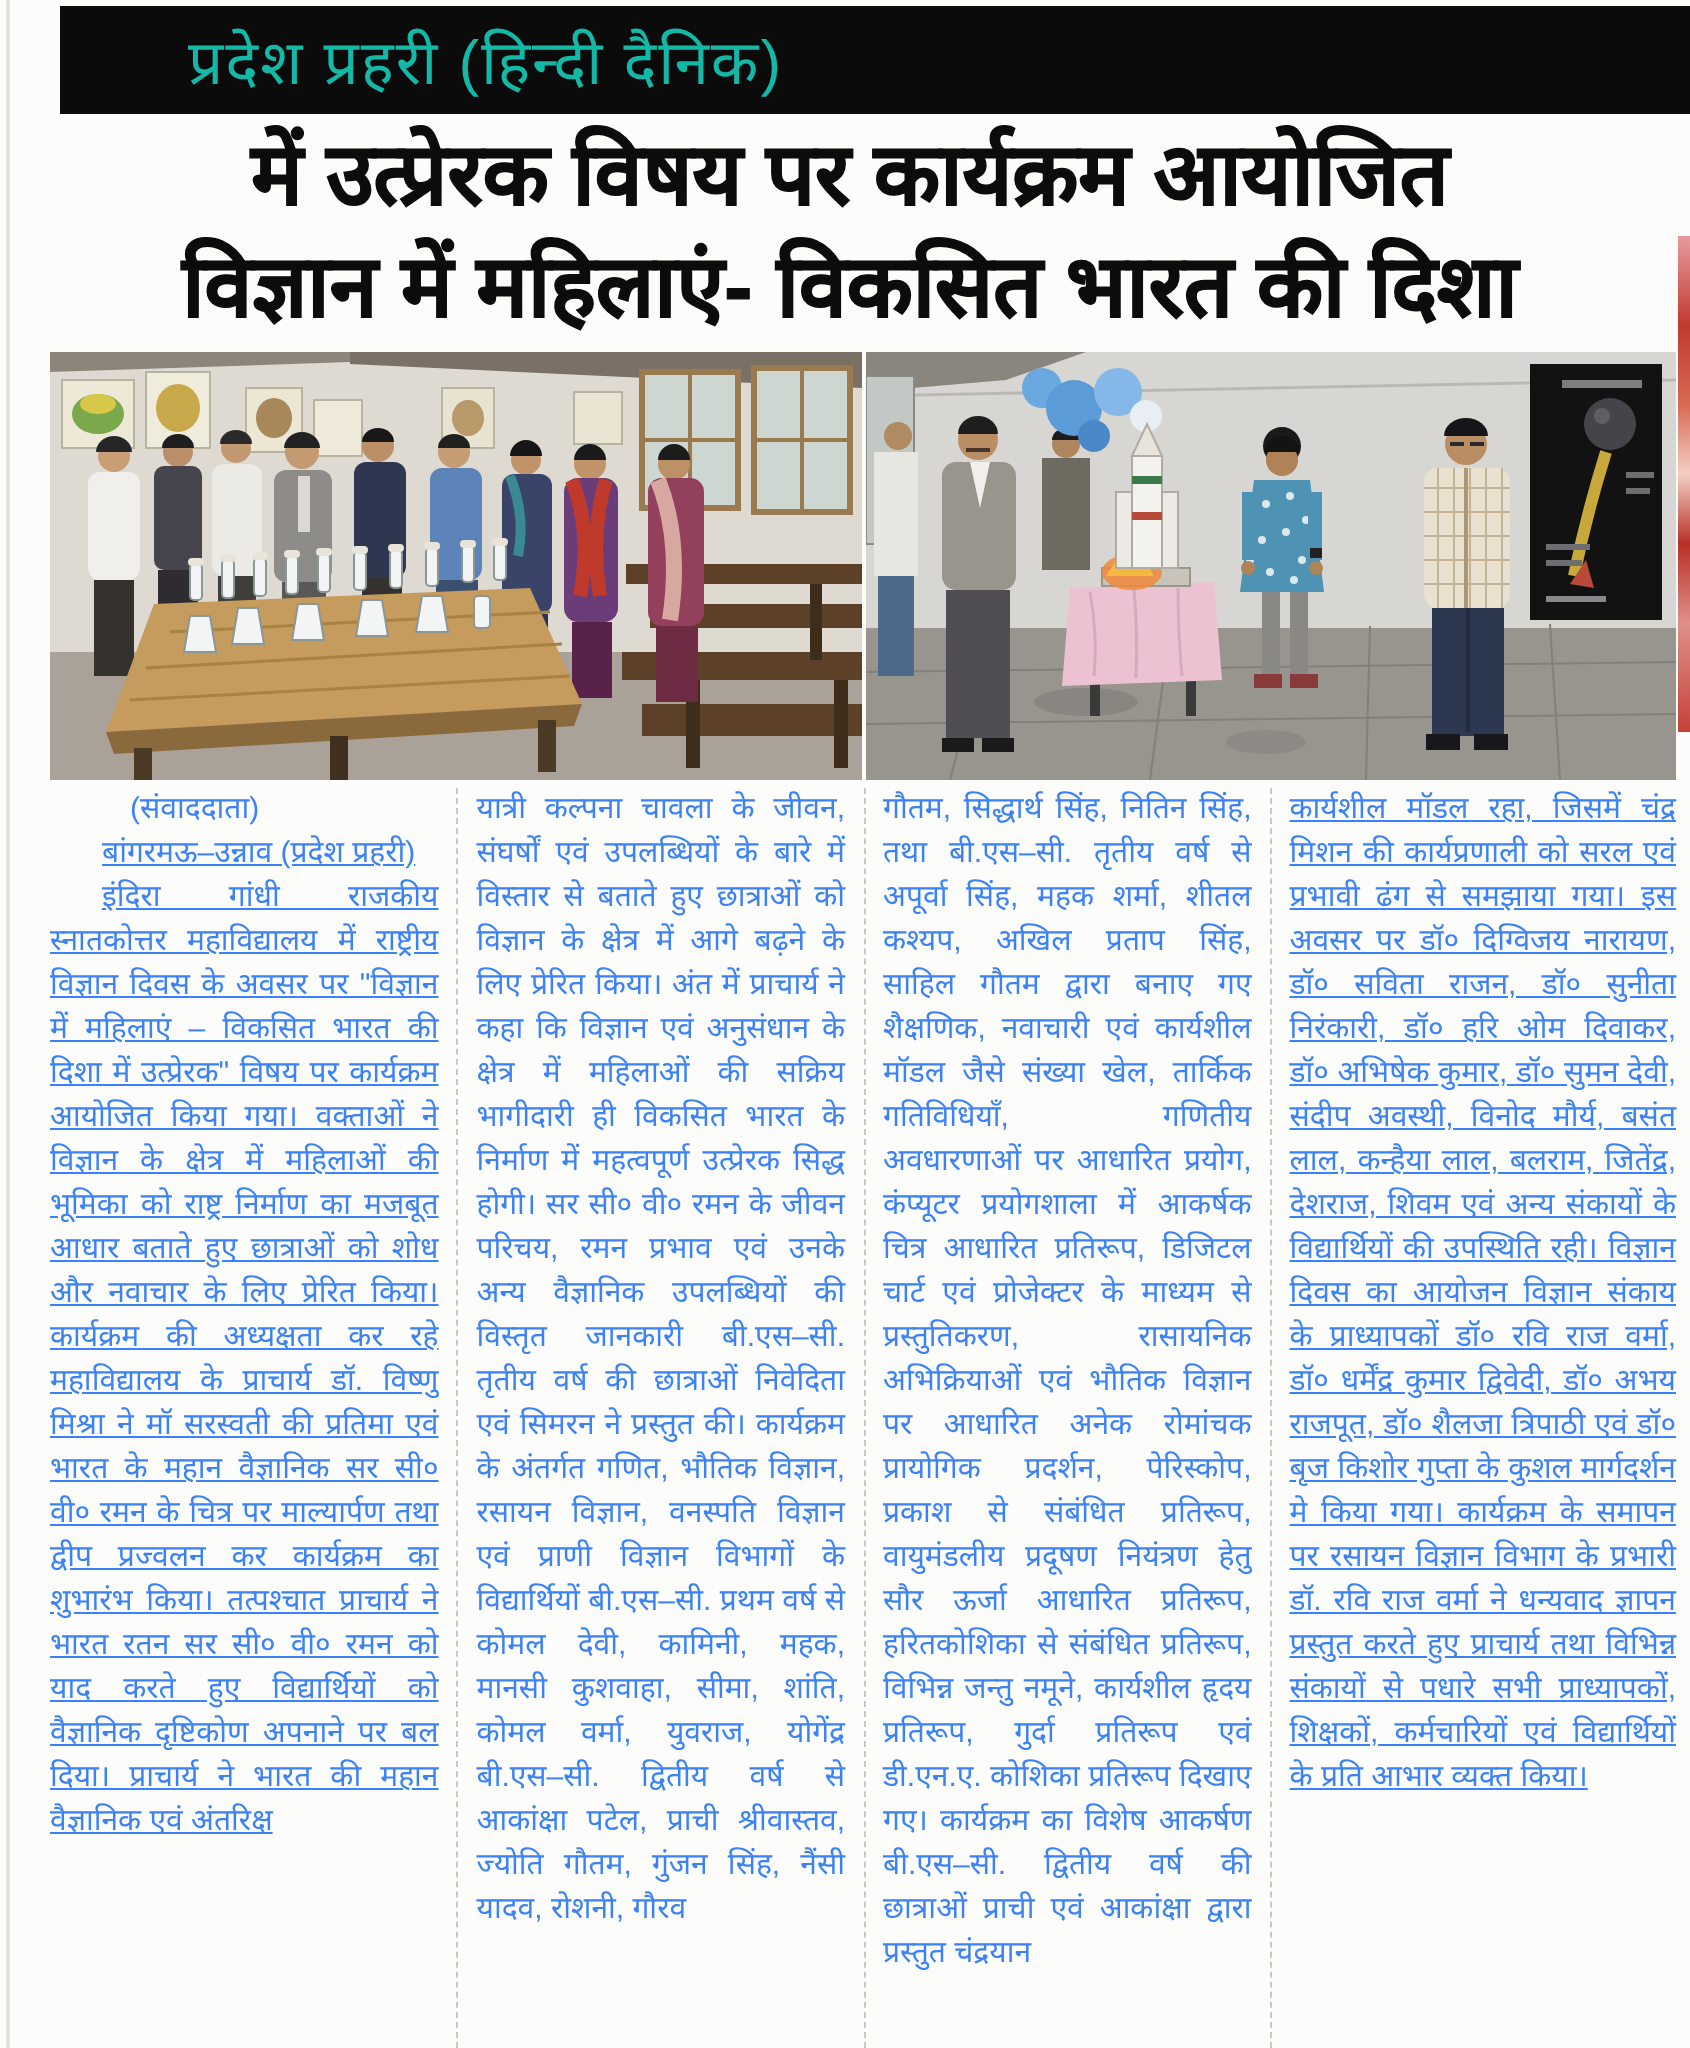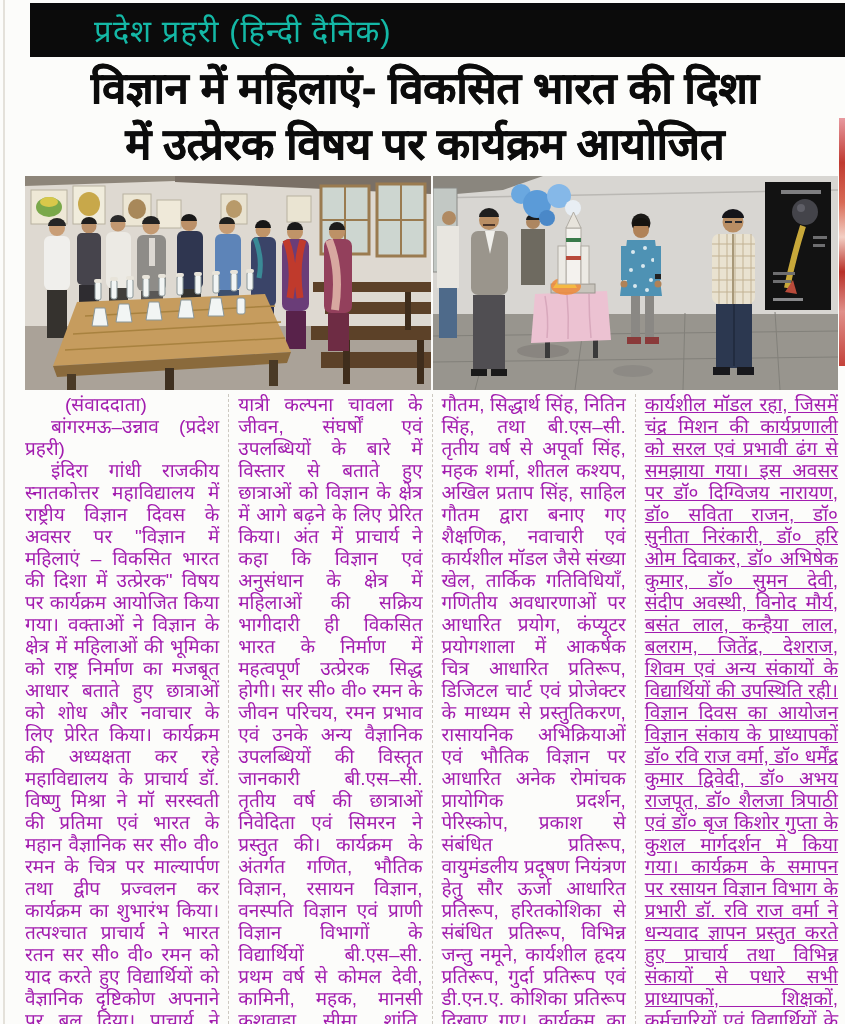--- a/index.html
+++ b/index.html
@@ -31,41 +31,41 @@
   .photo svg{display:block;}
   
   .side-strip{
     position:absolute;right:0;top:118px;width:6px;height:248px;
     background:linear-gradient(#e89aa0 0%, #c03a30 18%, #d86a55 34%, #f3cfc4 48%, #b83028 62%, #e0908a 78%, #c4423a 100%);
   }
   
   .columns{position:absolute;left:25px;top:394px;width:813px;height:630px;display:flex;}
   .col{
     width:203.25px;box-sizing:border-box;
-    font-size:19px;line-height:22px;text-align:justify;
-    padding-right:9px;color:#a21caf;
+    font-size:15px;line-height:22px;text-align:justify;
+    padding-right:9px;color:#3b82f6;
   }
   .col + .col{border-left:1px dashed #ccc8c0;padding-left:9px;}
   .col:last-child{padding-right:0;text-decoration:underline;}
   .byline{padding-left:40px;text-align:left;margin:0 0 0 0;}
-  .para{margin:0;text-indent:26px;}
+  .para{margin:0;text-indent:26px;text-decoration:underline;}
   .flow{margin:0;}
 </style>
 </head>
 <body>
 
 <div class="page-edge-left"></div>
 
 <div class="masthead">
   <span class="masthead-title">प्रदेश प्रहरी (हिन्दी दैनिक)</span>
 </div>
 
 <div class="headline">
+  <div>में उत्प्रेरक  विषय पर कार्यक्रम आयोजित</div>
   <div>विज्ञान में महिलाएं- विकसित भारत की दिशा</div>
-  <div>में उत्प्रेरक  विषय पर कार्यक्रम आयोजित</div>
 </div>
 
 <div class="photos">
   <div class="photo left">
     <svg viewBox="0 0 406 214" width="406" height="214" preserveAspectRatio="none" xmlns="http://www.w3.org/2000/svg">
       <rect width="406" height="214" fill="#ded9d1"></rect>
       <polygon points="150,0 406,0 406,18 150,6" fill="#7a7066"></polygon>
       <polygon points="0,0 150,0 150,5 0,10" fill="#8d8579"></polygon>
 
       <g stroke="#b8b2a0" stroke-width="1">

